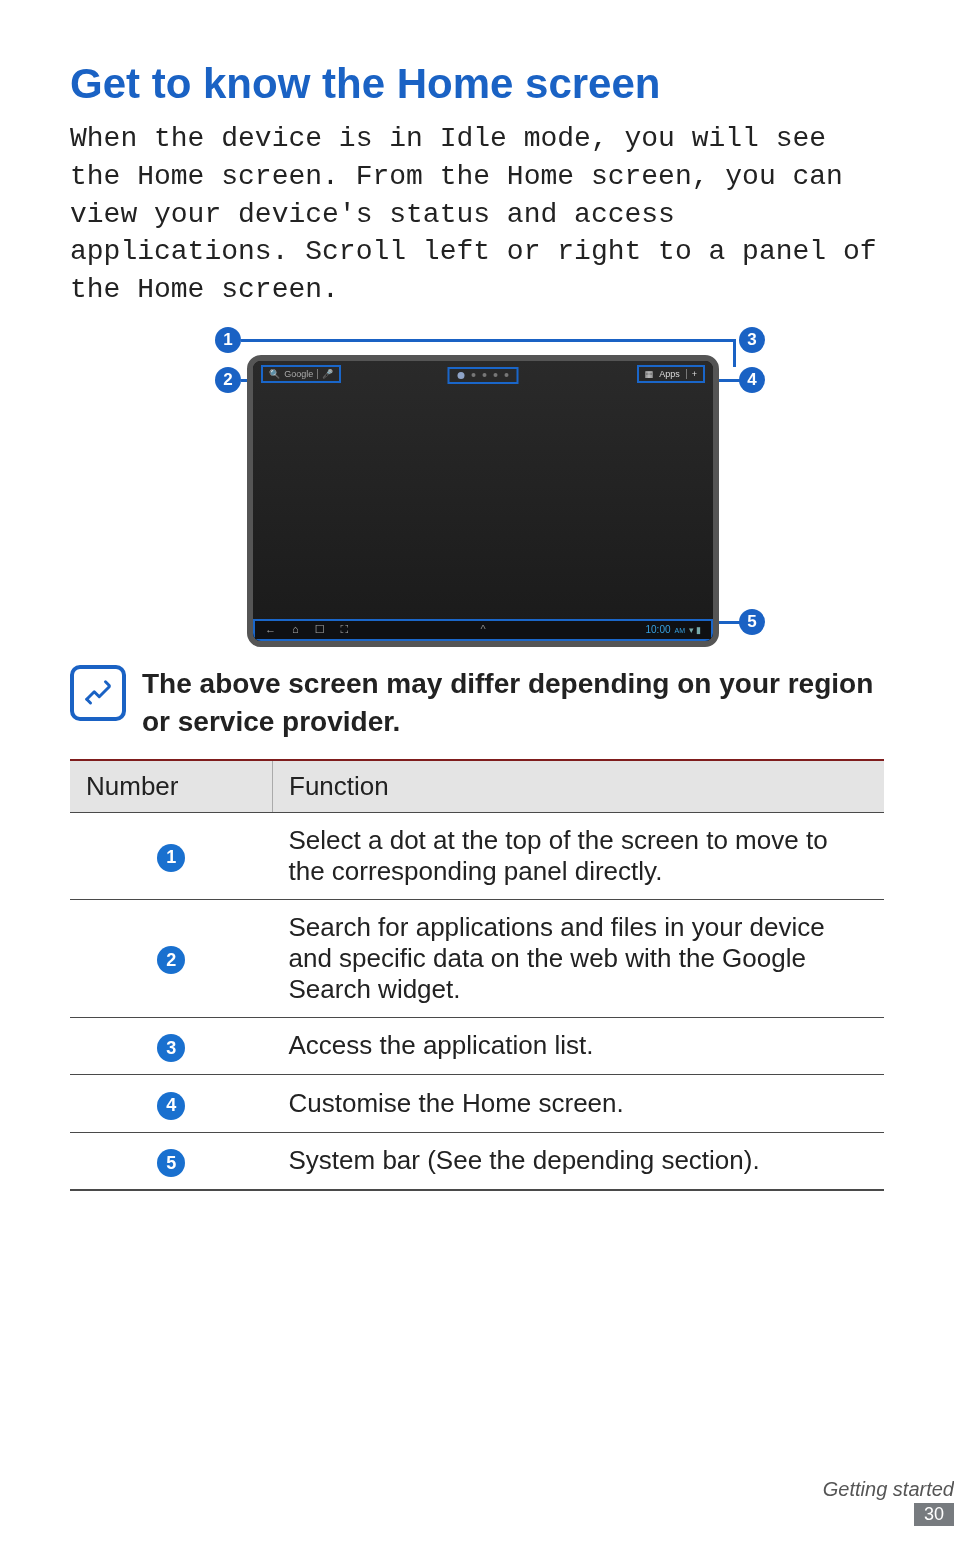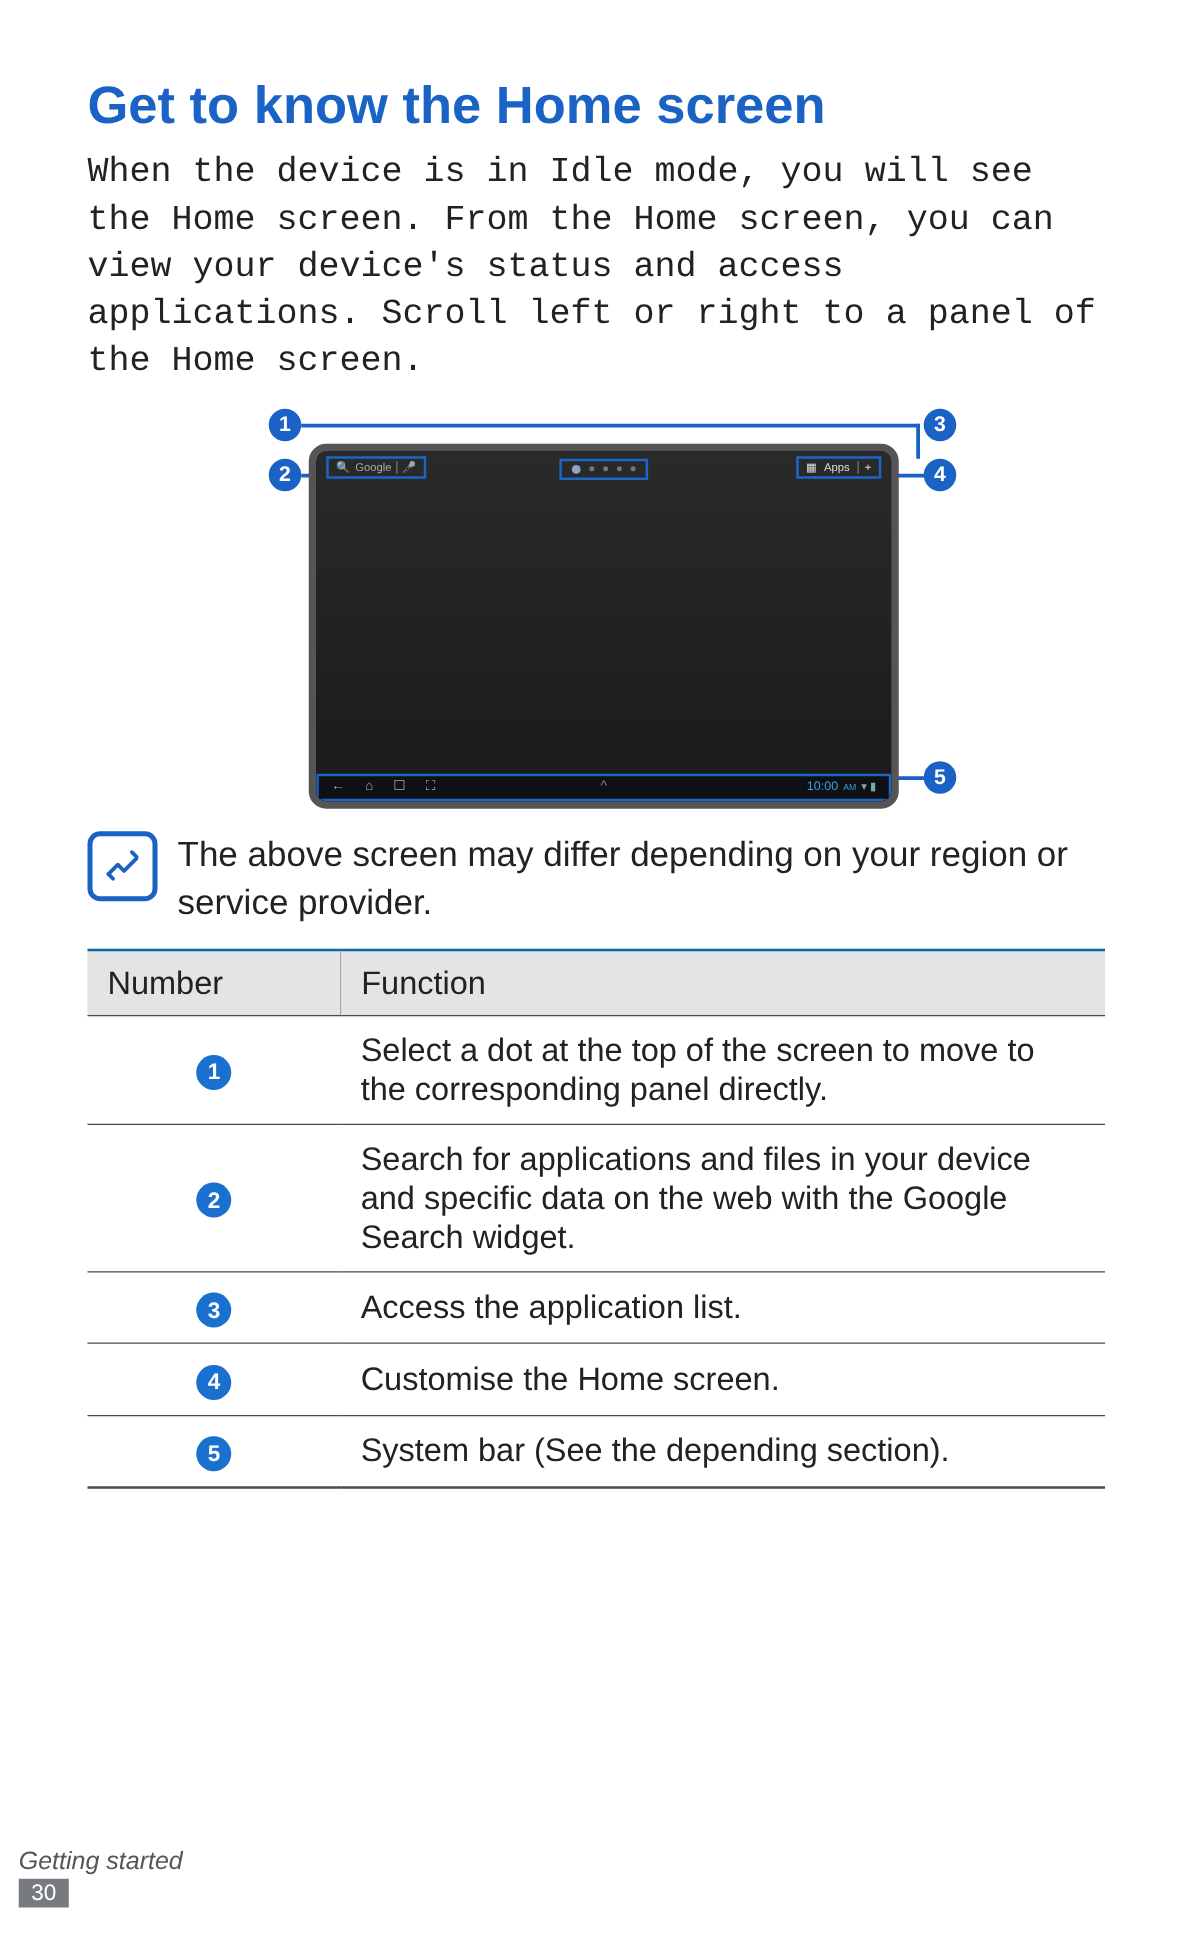--- a/index.html
+++ b/index.html
@@ -187,20 +187,21 @@
 
   .co5 { left: 572px; top: 282px; }
   .ld5 { left: 548px; top: 294px; width: 26px; }
 
   
   .note-row {
     display: flex;
     align-items: flex-start;
     gap: 16px;
     margin: 6px 0 18px 0;
+    font-weight: bold;
   }
   .note-icon {
     flex: none;
     width: 48px; height: 48px;
     border: 4px solid #1a62c4;
     border-radius: 10px;
     display: flex;
     align-items: center;
     justify-content: center;
     color: #1a62c4;
@@ -214,21 +215,21 @@
   table.func {
     width: 100%;
     border-collapse: collapse;
     font-size: 26px;
   }
   table.func th {
     background: #e4e4e4;
     font-weight: 400;
     text-align: left;
     padding: 10px 16px;
-    border-top: 2px solid #0369a1;
+    border-top: 2px solid #7f1d1d;
     border-bottom: 1px solid #4a4a4a;
   }
   table.func th.num-col {
     width: 170px;
     border-right: 1px solid #aaa;
   }
   table.func td {
     padding: 12px 16px;
     border-bottom: 1px solid #4a4a4a;
     vertical-align: middle;
@@ -247,21 +248,21 @@
     justify-content: center;
     font-weight: 700;
     font-size: 18px;
   }
   table.func tr:last-child td { border-bottom: 2px solid #4a4a4a; }
   
   .footer {
     position: absolute;
     left: 0; right: 0;
     bottom: 40px;
-    text-align: left;
+    text-align: right;
     color: #555;
     font-style: italic;
     font-size: 20px;
     padding-left: 15px;
   }
   .page-badge {
     display: inline-block;
     margin-top: 2px;
     background: #777b7f;
     color: #fff;

